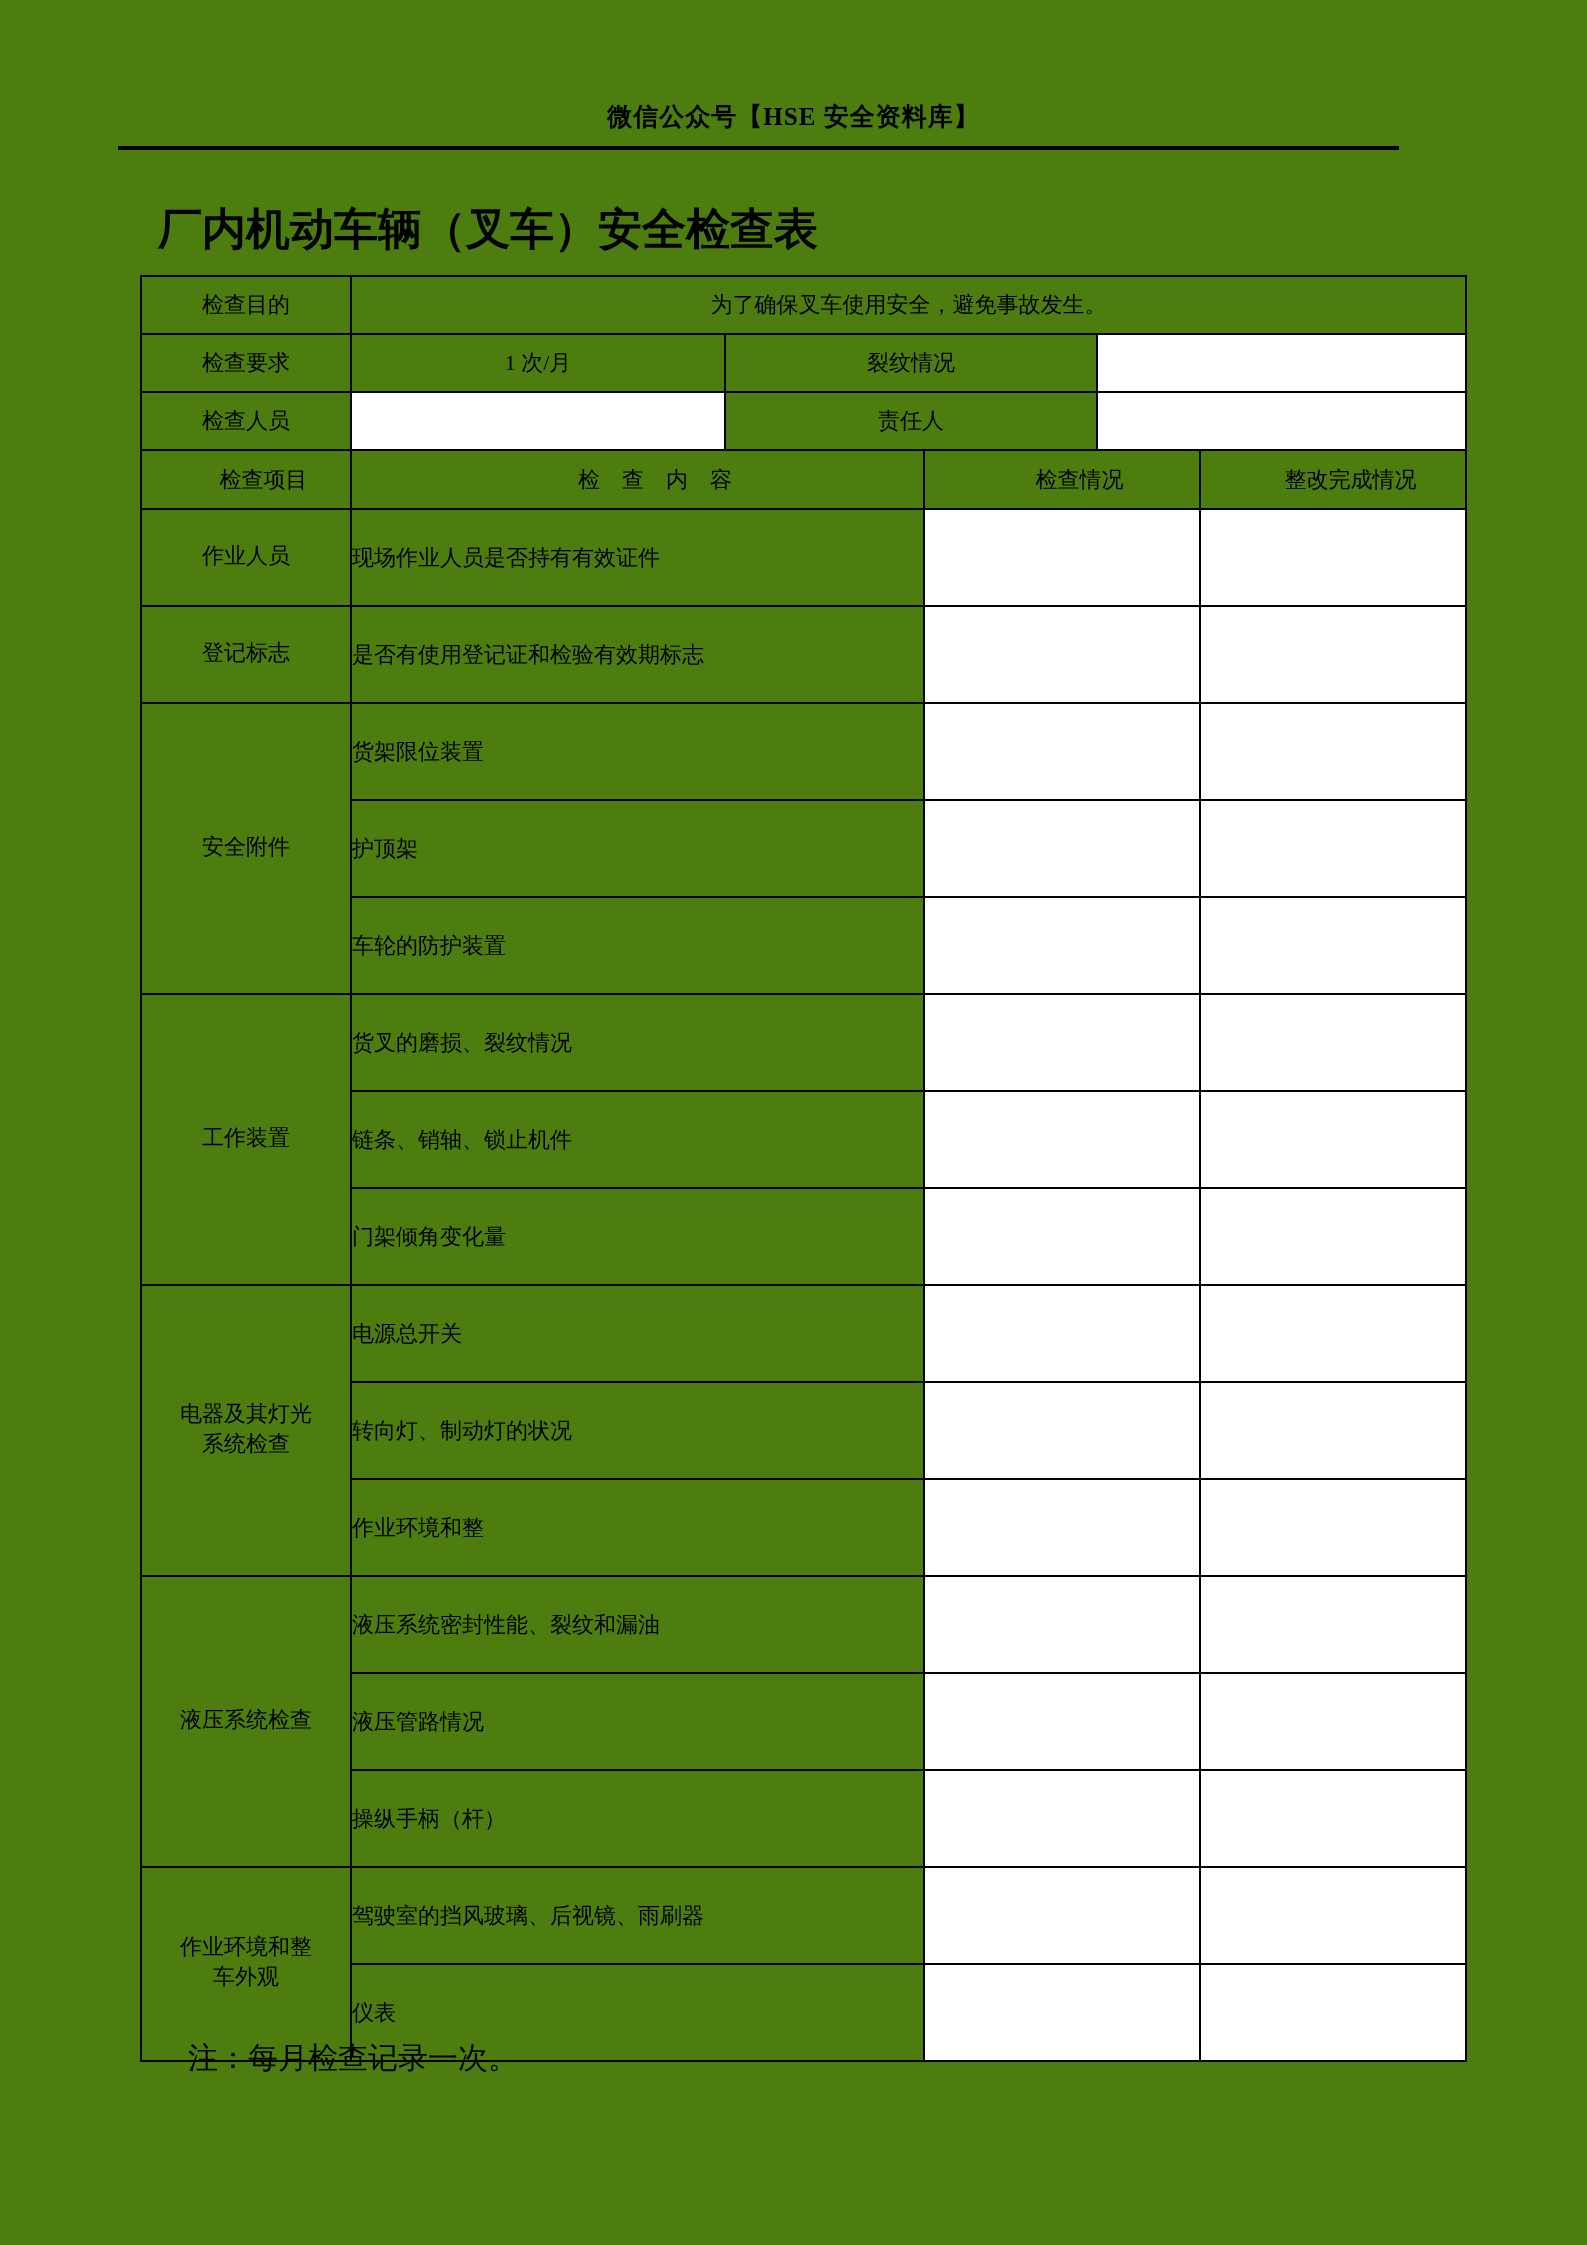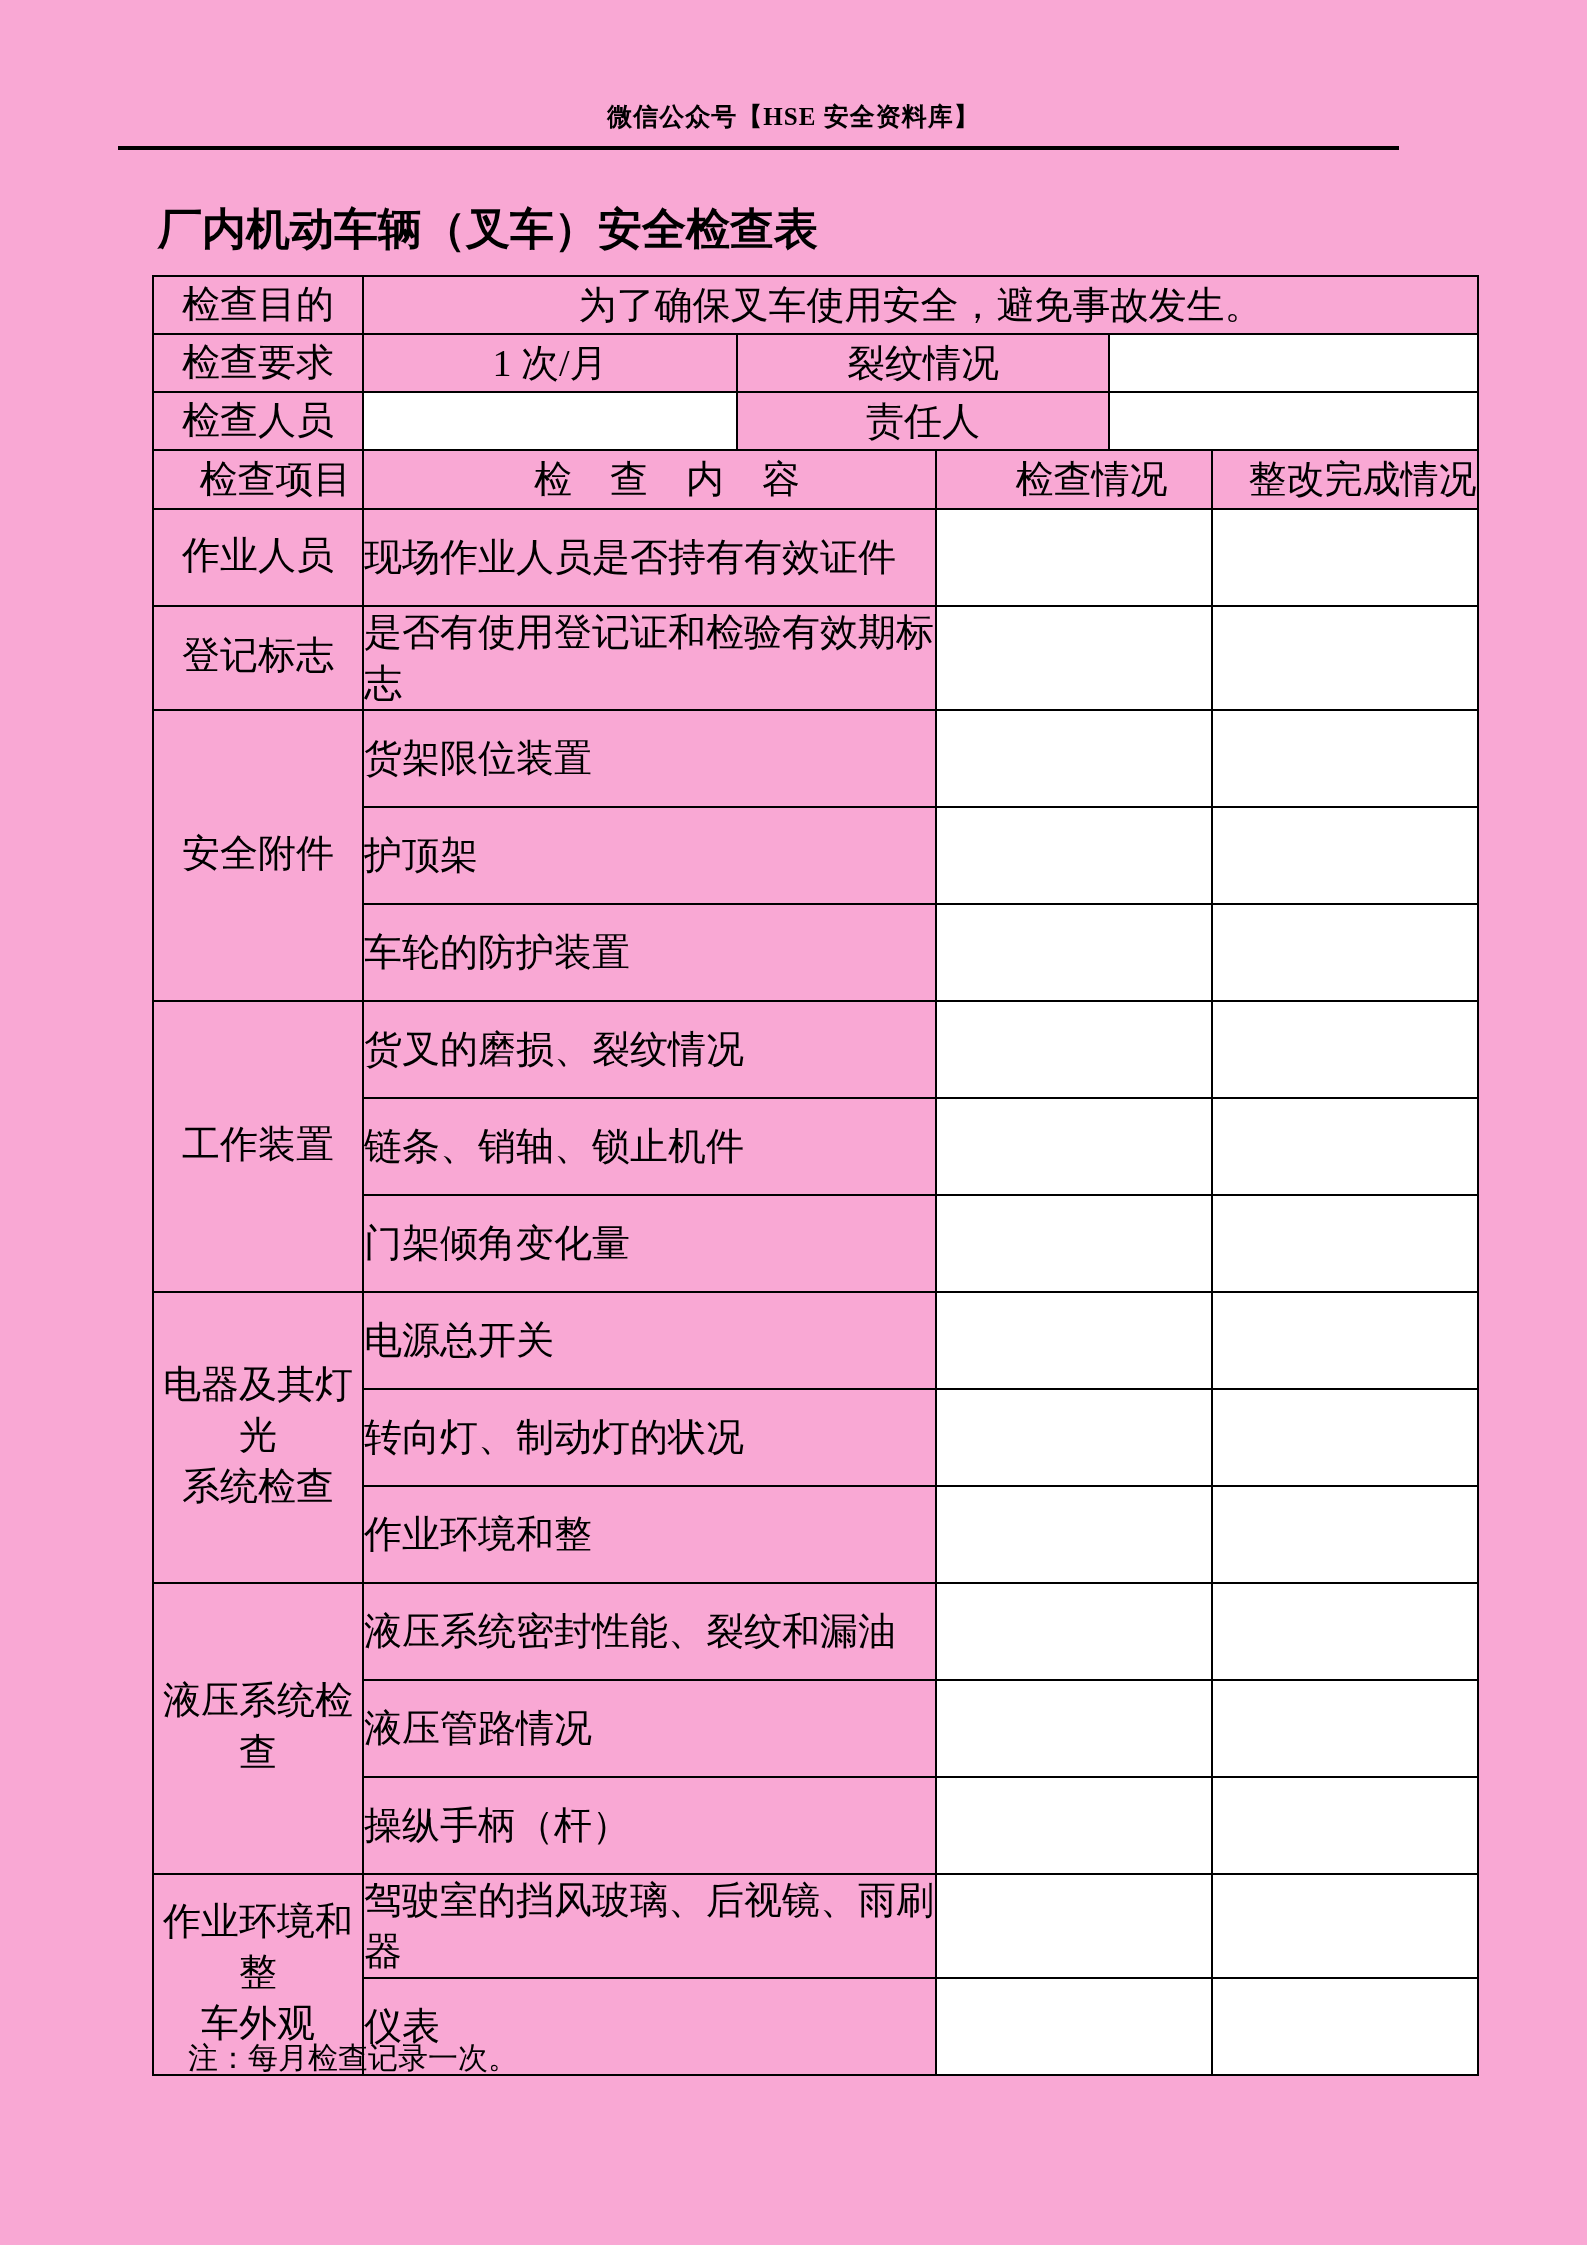--- a/index.html
+++ b/index.html
@@ -12,21 +12,21 @@
     height: 2245px;
     position: relative;
     font-family: "Liberation Serif", "DejaVu Serif", serif;
     color: #000000;
   }
   .page {
     position: absolute;
     left: 0; top: 0;
     width: 1587px;
     height: 2245px;
-    background: #f9a8d4;
+    background: #4d7c0f;
   }
   .masthead {
     position: absolute;
     top: 100px;
     left: 0;
     width: 1587px;
     text-align: center;
     font-size: 25px;
     font-weight: bold;
     letter-spacing: 1px;
@@ -56,26 +56,26 @@
     white-space: nowrap;
   }
   .doc-number {
     font-size: 42px;
     font-weight: bold;
     white-space: nowrap;
     padding-right: 30px;
   }
   table.form {
     position: absolute;
-    left: 152px;
+    left: 140px;
     top: 275px;
     width: 1325px;
     border-collapse: collapse;
     table-layout: fixed;
-    font-size: 38px;
+    font-size: 22px;
   }
   table.form td {
     border: 2px solid #000000;
     vertical-align: middle;
     padding: 0;
     overflow: hidden;
   }
   tr.info td   { height: 56px; }
   tr.head td   { height: 57px; padding-left: 35px; }
   tr.body td   { height: 95px; font-family: Liberation Mono, monospace; }

